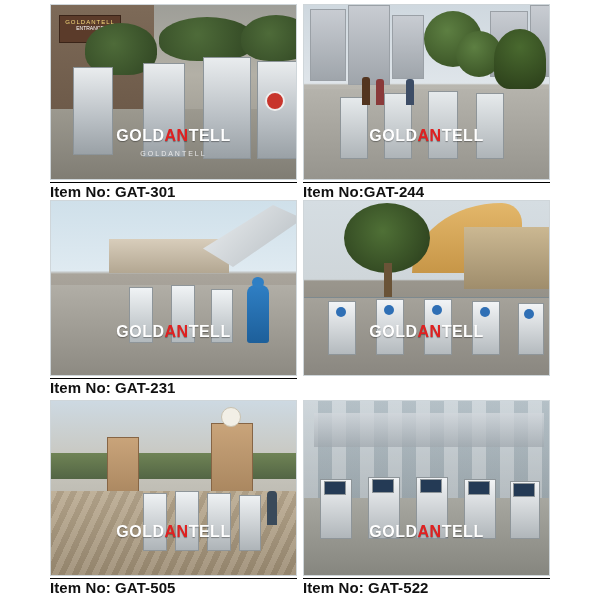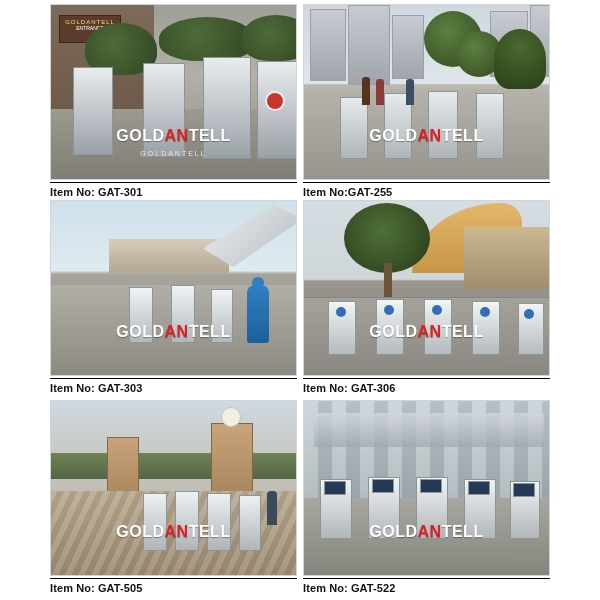--- a/index.html
+++ b/index.html
@@ -39,21 +39,21 @@
   .photo {
     position: relative;
     width: 100%;
     height: 176px;
     overflow: hidden;
     background: #b9c4cc;
     box-sizing: border-box;
     border: 1px solid #cfd6da;
   }
   .caption {
-    font-size: 11px;
+    font-size: 15px;
     color: #111;
     font-weight: bold;
     padding-top: 3px;
     letter-spacing: 0.1px;
     border-top: 1px solid #000;
     margin-top: 2px;
     line-height: 12px;
   }
   .cell.capleft .caption { text-align: left; }
 
@@ -341,39 +341,39 @@
         <div class="gate g2"></div>
         <div class="gate g3"></div>
         <div class="gate g4"></div>
         <div class="person" style="left:58px;top:72px;height:28px;background:#53351f;"></div>
         <div class="person" style="left:72px;top:74px;height:26px;background:#8a3a3a;"></div>
         <div class="person" style="left:102px;top:74px;height:26px;background:#3d4d66;"></div>
         <div class="wm">
           <span class="g">GOLD</span><span class="a">AN</span><span class="t">TELL</span>
         </div>
       </div>
-      <div class="caption">Item No:GAT-255</div>
+      <div class="caption">Item No:GAT-244</div>
     </div>
 
     <div class="cell capleft">
       <div class="photo s3">
         <div class="bldg"></div>
         <div class="canopy"></div>
         <div class="pave"></div>
         <div class="gate h1"></div>
         <div class="gate h2"></div>
         <div class="gate h3"></div>
         <div class="worker">
           <div class="head"></div>
         </div>
         <div class="wm">
           <span class="g">GOLD</span><span class="a">AN</span><span class="t">TELL</span>
         </div>
       </div>
-      <div class="caption">Item No: GAT-303</div>
+      <div class="caption">Item No: GAT-231</div>
     </div>
 
     <div class="cell capleft">
       <div class="photo s4">
         <div class="arch"></div>
         <div class="bldg"></div>
         <div class="bigtree"></div>
         <div class="trunk"></div>
         <div class="water"></div>
         <div class="ground"></div>
@@ -384,21 +384,20 @@
         <div class="gate k5"></div>
         <div class="blue" style="left:32px;top:106px;"></div>
         <div class="blue" style="left:80px;top:104px;"></div>
         <div class="blue" style="left:128px;top:104px;"></div>
         <div class="blue" style="left:176px;top:106px;"></div>
         <div class="blue" style="left:220px;top:108px;"></div>
         <div class="wm">
           <span class="g">GOLD</span><span class="a">AN</span><span class="t">TELL</span>
         </div>
       </div>
-      <div class="caption">Item No: GAT-306</div>
     </div>
 
     <div class="cell capleft">
       <div class="photo s5">
         <div class="hedge"></div>
         <div class="pillar pl1"></div>
         <div class="pillar pl2"></div>
         <div class="lamp"></div>
         <div class="paving"></div>
         <div class="gate m1"></div>

